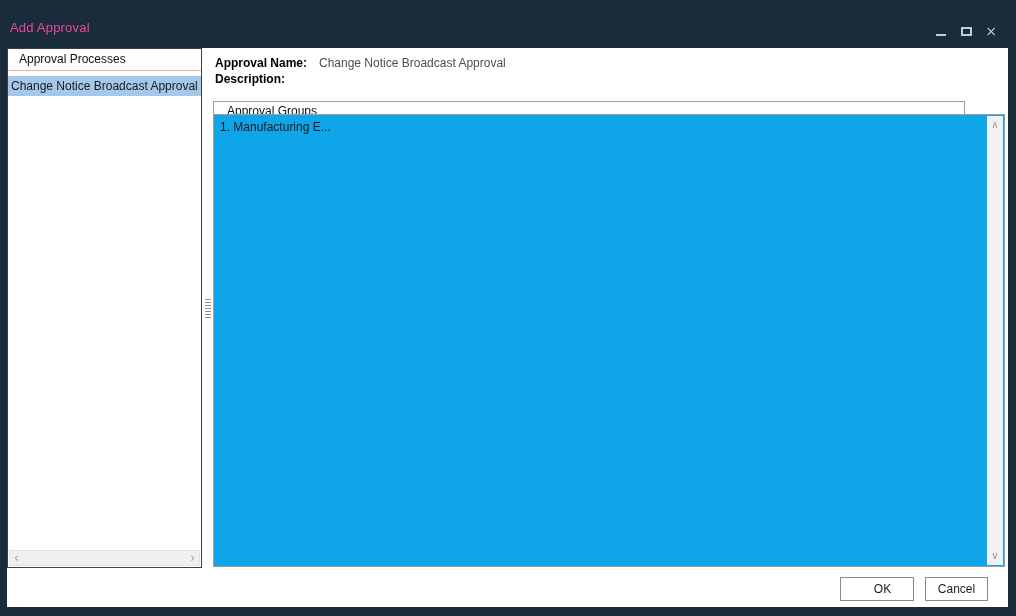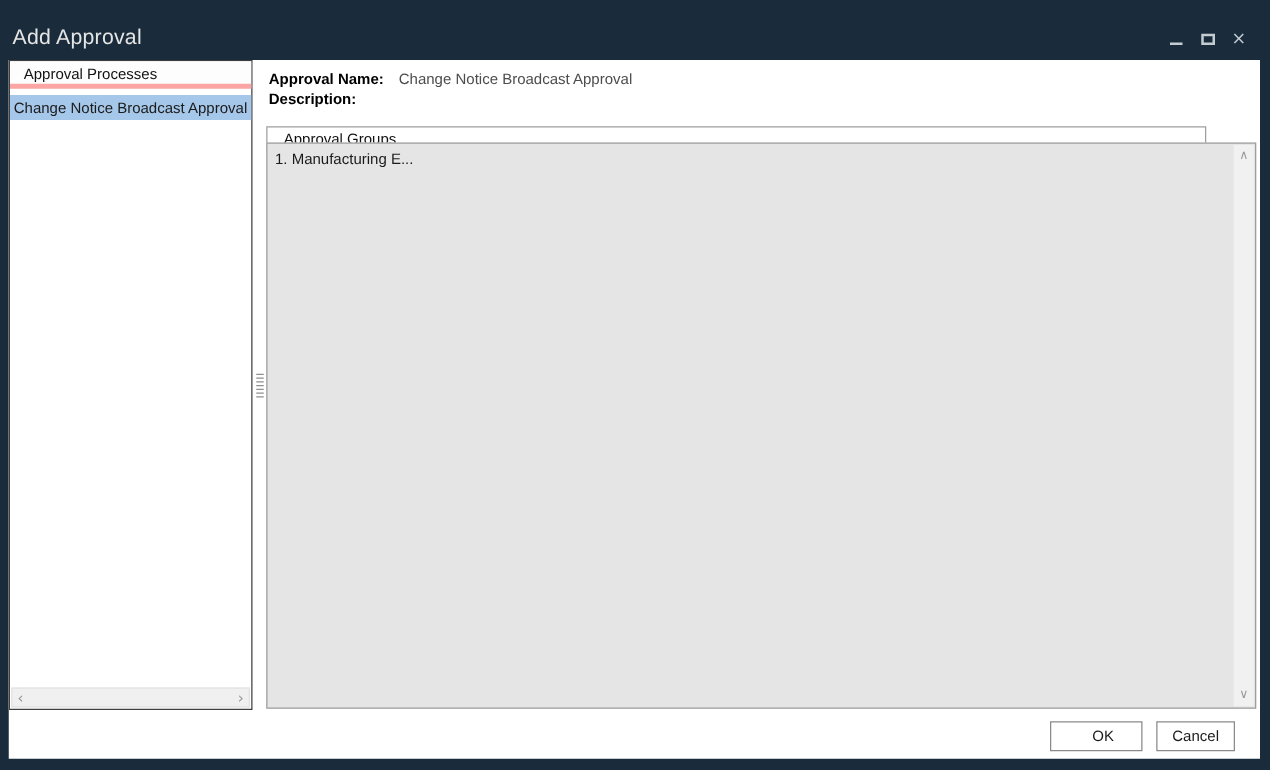--- a/index.html
+++ b/index.html
@@ -9,42 +9,42 @@
     background:#1a2c3b;
     position:relative;
     overflow:hidden;
   }
   .window { position:absolute; left:0; top:0; width:1016px; height:616px; background:#1a2c3b; }
 
   
   .titlebar { position:absolute; left:0; top:0; width:100%; height:48px; }
   .title {
     position:absolute; left:10px; top:20px;
-    font-size:17px; color:#e5e5e5; font-weight:400; letter-spacing:.2px;
+    font-size:13px; color:#ec4899; font-weight:400; letter-spacing:.2px;
   }
   .win-controls { position:absolute; right:18px; top:24px; display:flex; align-items:center; gap:11px; }
   .win-btn { width:14px; height:14px; display:flex; align-items:center; justify-content:center; cursor:default; }
   .min-glyph { width:10px; height:2px; background:#c4ccd2; margin-top:7px; }
   .max-glyph { width:11px; height:9px; border:2px solid #c4ccd2; }
   .close-glyph { color:#c4ccd2; font-size:14px; line-height:14px; font-family:"DejaVu Sans", sans-serif; }
 
   
   .content {
     position:absolute; left:7px; top:48px; width:1001px; height:559px;
     background:#ffffff;
   }
 
   
   .left-panel {
     position:absolute; left:0; top:0; width:195px; height:520px;
     background:#fff; border:1px solid #3f3f3f;
   }
   .left-header {
     height:22px; line-height:21px; padding-left:11px;
-    font-size:12px; color:#111; border-bottom:4px solid #fca5a5; background:#fdfdfd;
+    font-size:12px; color:#111; border-bottom:1px solid #fca5a5; background:#fdfdfd;
   }
   .process-list { padding-top:5px; }
   .process-item {
     height:20px; line-height:20px; padding-left:3px;
     font-size:12px; color:#1b1b1b; white-space:nowrap; overflow:hidden; cursor:default;
   }
   .process-item.selected { background:#a5c7e9; }
   .hscroll {
     position:absolute; left:1px; right:1px; bottom:1px; height:16px;
     background:#f0f0f0; border:1px solid #e2e2e2;
@@ -68,21 +68,21 @@
   .field-label { font-weight:bold; color:#000; }
   .field-value { position:absolute; left:104px; top:0; font-weight:normal; color:#4d4d4d; }
 
   .groups-header {
     position:absolute; left:0; top:53px; width:752px; height:21px;
     border:1px solid #9e9e9e; background:#fff;
     line-height:19px; padding-left:13px; font-size:12px; color:#111;
   }
   .groups-box {
     position:absolute; left:0; top:66px; width:792px; height:453px;
-    border:1px solid #9e9e9e; background:#e5e5e5;
+    border:1px solid #9e9e9e; background:#0ea5e9;
   }
   .group-item { padding:5px 0 0 6px; font-size:12px; color:#1b1b1b; white-space:nowrap; }
   .vscroll {
     position:absolute; top:1px; bottom:1px; right:1px; width:16px;
     background:#f1f1f1;
     display:flex; flex-direction:column; justify-content:space-between; align-items:center;
     padding:3px 0;
   }
   .vscroll .scroll-arrow { font-size:10px; }
 

